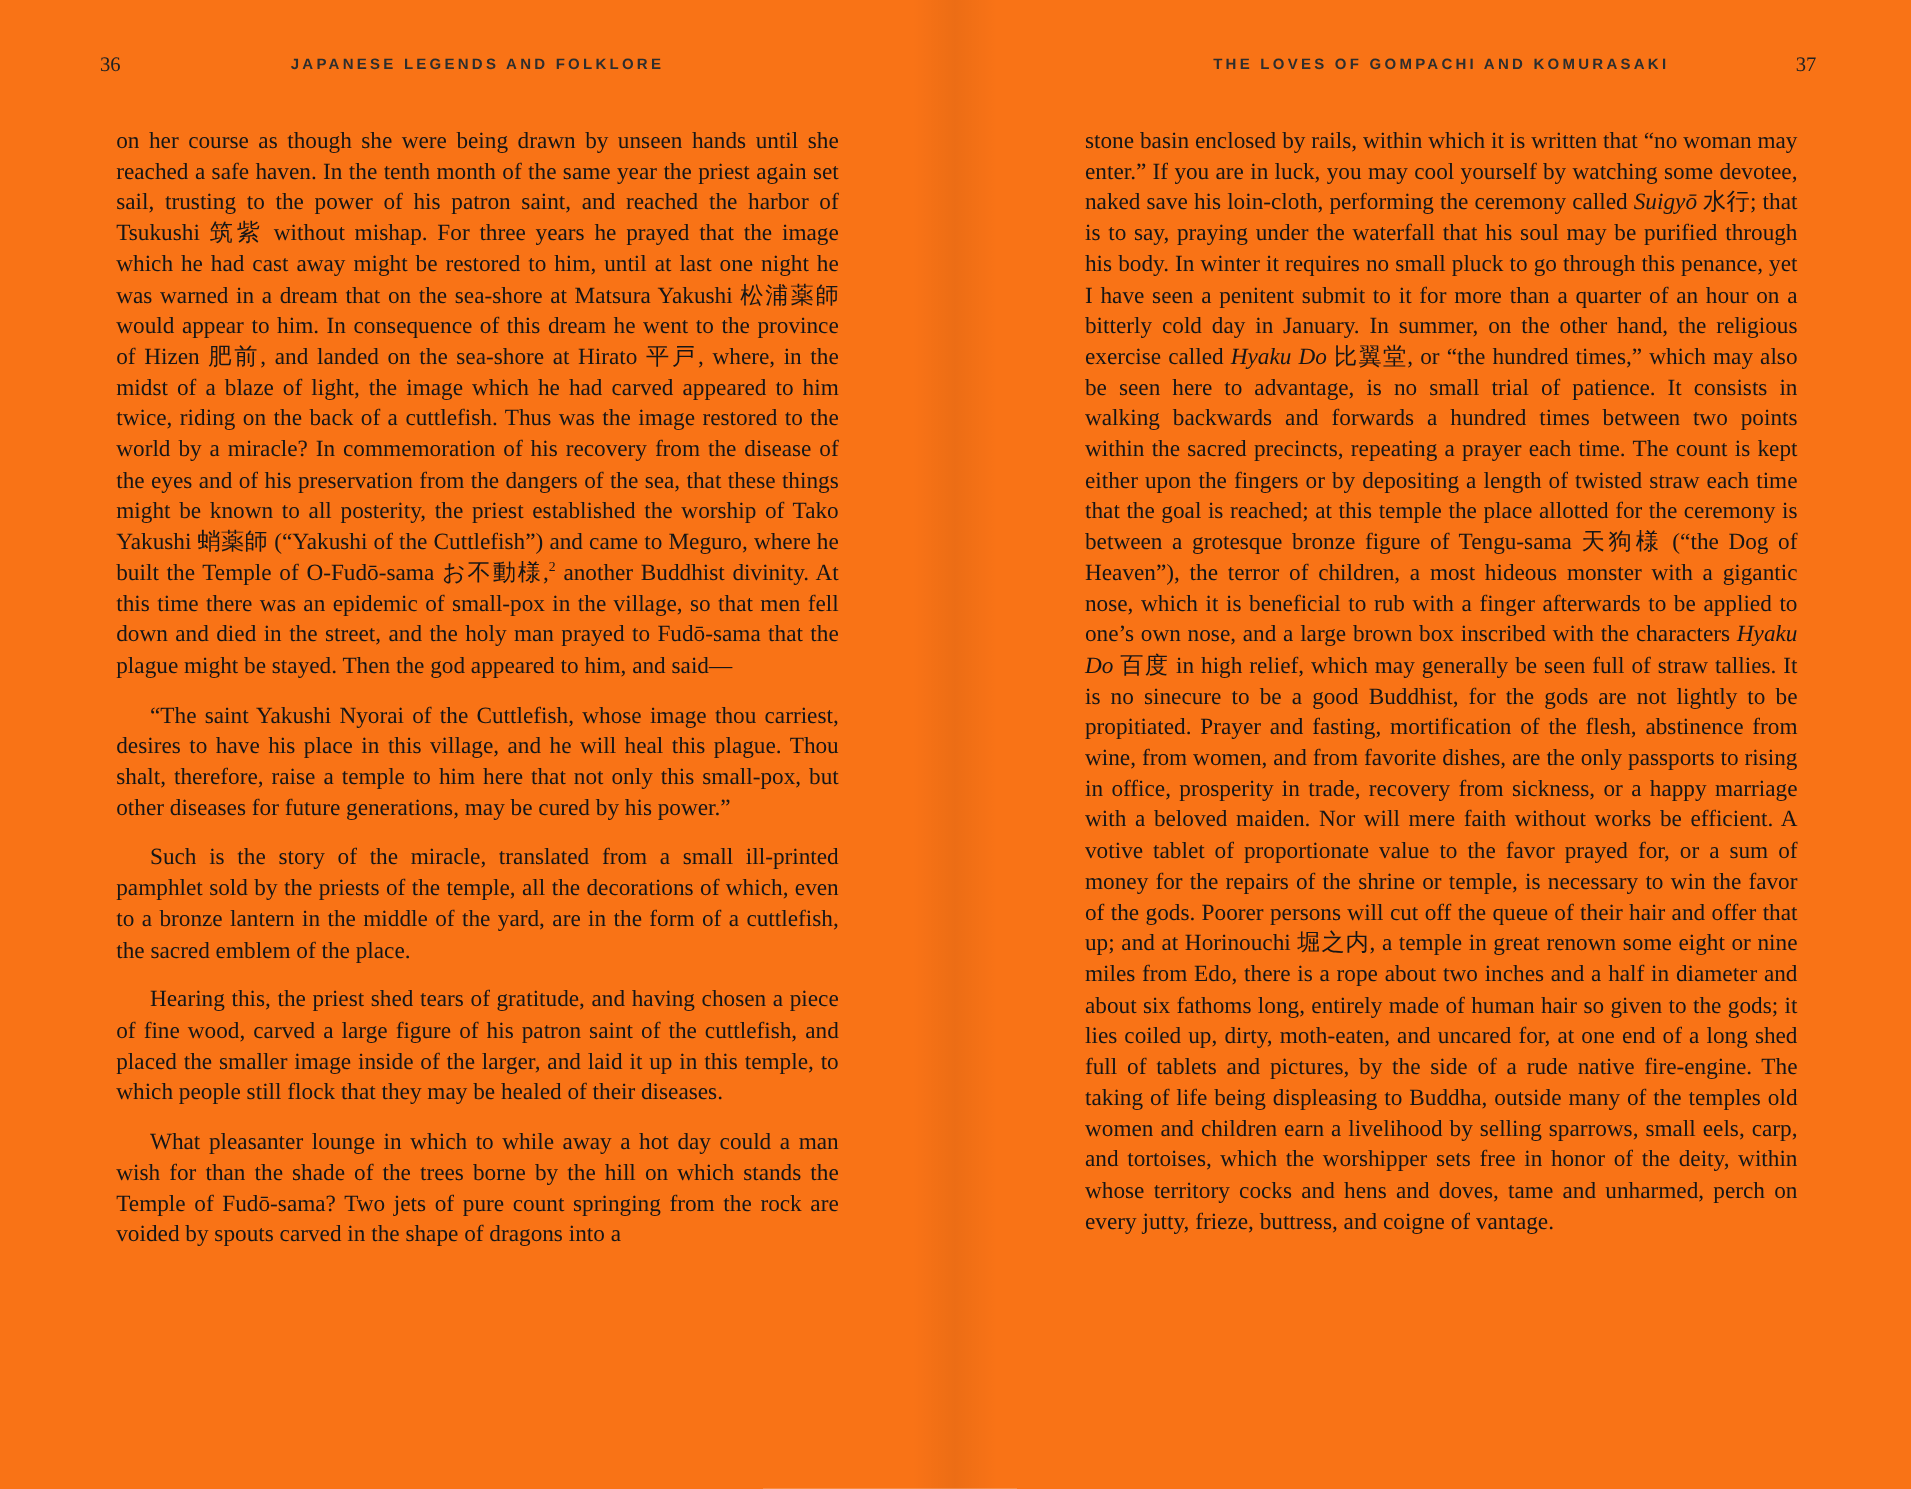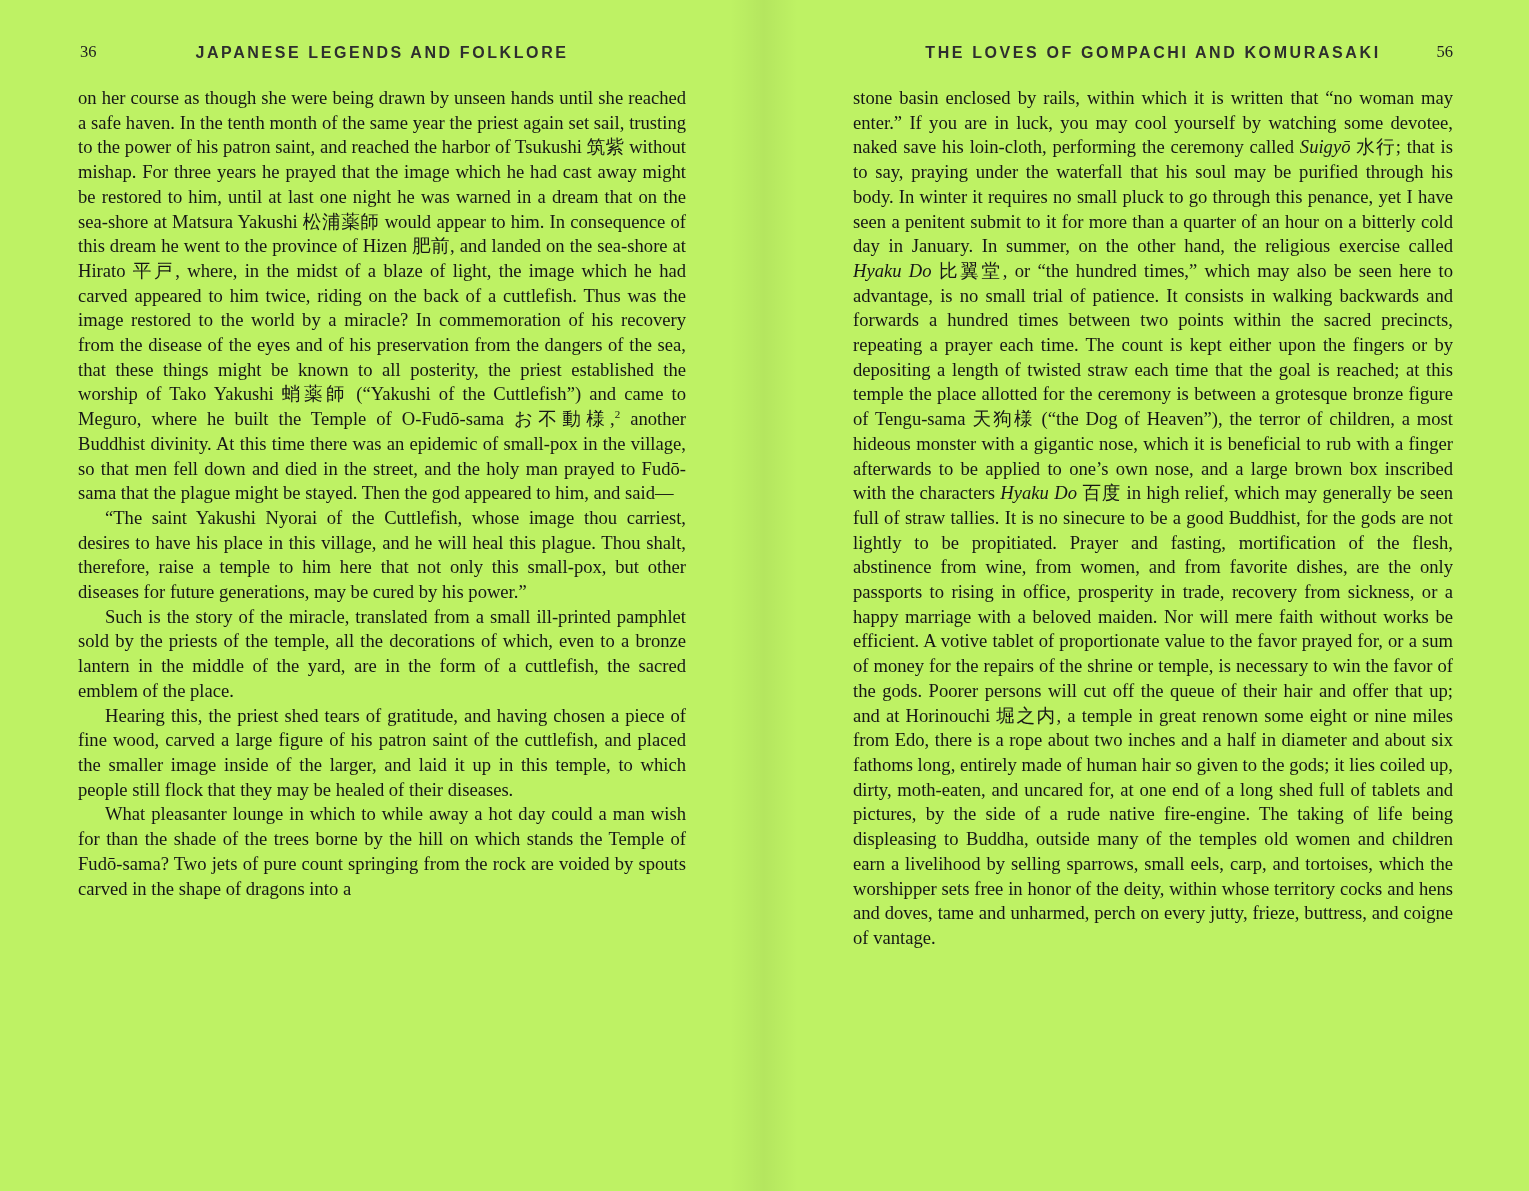--- a/index.html
+++ b/index.html
@@ -3,40 +3,40 @@
 <meta charset="utf-8">
 <style>
   html, body { margin: 0; padding: 0; }
   body {
     width: 1529px; height: 1191px;
     background: #ffffff;
     overflow: hidden;
     font-family: "Liberation Serif", "DejaVu Serif", serif;
     -webkit-font-smoothing: antialiased;
   }
-  .spread { position: relative; width: 1529px; height: 1191px; background: #bef264; }
+  .spread { position: relative; width: 1529px; height: 1191px; background: #f97316; }
 
   .page { position: absolute; top: 0; height: 100%; }
   .page.left  { left: 0;    width: 764px; }
   .page.right { left: 765px; width: 764px; }
 
   .gutter {
     position: absolute; left: 730px; top: 0; width: 68px; height: 100%;
     background: linear-gradient(to right, rgba(0,0,0,0) 0%, rgba(0,0,0,0.05) 50%, rgba(0,0,0,0) 100%);
     pointer-events: none;
   }
 
   .running-head { position: absolute; top: 44px; height: 20px; }
   .left  .running-head { left: 78px; right: 78px; }
   .right .running-head { left: 88px; right: 76px; }
 
   .head-title {
     display: block; text-align: center;
     font-family: "Liberation Sans", sans-serif;
-    font-size: 16px; font-weight: 700;
+    font-size: 12px; font-weight: 700;
     letter-spacing: 2.6px; color: #2e2e2e;
     white-space: nowrap;
   }
   .pagenum {
     position: absolute; top: -2px;
     font-family: "Liberation Serif", serif;
     font-size: 16.5px; color: #222222;
   }
   .left  .pagenum { left: 2px; }
   .right .pagenum { right: 0px; }
@@ -44,21 +44,21 @@
   .body-text {
     position: absolute; top: 86px;
     text-align: justify;
     font-size: 18.6px; line-height: 24.7px;
     color: #161616;
     overflow: hidden;
   }
   .left  .body-text { left: 78px; right: 78px; bottom: 146px; }
   .right .body-text { left: 88px; right: 76px; bottom: 78px; }
 
-  .para { margin: 0; }
+  .para { margin: 15px; }
   .para.indent { text-indent: 27px; }
   .para i { font-style: italic; }
   sup { font-size: 11px; vertical-align: super; line-height: 0; }
 
   .footnote-area { position: absolute; left: 78px; right: 78px; top: 1050px; }
   .footnote-rule { width: 150px; border-top: 1px solid #8a8a8a; margin-bottom: 11px; }
   .footnote {
     margin: 0; font-size: 14.5px; line-height: 19px;
     color: #1a1a1a; text-align: left;
   }
@@ -80,20 +80,20 @@
         <p class="para indent"><span>Hearing this, the priest shed tears of gratitude, and having chosen a piece of fine wood, carved a large figure of his patron saint of the cuttlefish, and placed the smaller image inside of the larger, and laid it up in this temple, to which people still flock that they may be healed of their diseases.</span></p>
         <p class="para indent"><span>What pleasanter lounge in which to while away a hot day could a man wish for than the shade of the trees borne by the hill on which stands the Temple of Fudō-sama? Two jets of pure count springing from the rock are voided by spouts carved in the shape of dragons into a</span></p>
       </div>
   </section>
 
   <div class="gutter"></div>
 
   <section class="page right">
     <header class="running-head">
       <span class="head-title">THE LOVES OF GOMPACHI AND KOMURASAKI</span>
-      <span class="pagenum">56</span>
+      <span class="pagenum">37</span>
     </header>
     <div class="body-text">
         <p class="para"><span>stone basin enclosed by rails, within which it is written that “no woman may enter.” If you are in luck, you may cool yourself by watching some devotee, naked save his loin-cloth, performing the ceremony called </span><i>Suigyō</i><span> 水行; that is to say, praying under the waterfall that his soul may be purified through his body. In winter it requires no small pluck to go through this penance, yet I have seen a penitent submit to it for more than a quarter of an hour on a bitterly cold day in January. In summer, on the other hand, the religious exercise called </span><i>Hyaku Do</i><span> 比翼堂, or “the hundred times,” which may also be seen here to advantage, is no small trial of patience. It consists in walking backwards and forwards a hundred times between two points within the sacred precincts, repeating a prayer each time. The count is kept either upon the fingers or by depositing a length of twisted straw each time that the goal is reached; at this temple the place allotted for the ceremony is between a grotesque bronze figure of Tengu-sama 天狗様 (“the Dog of Heaven”), the terror of children, a most hideous monster with a gigantic nose, which it is beneficial to rub with a finger afterwards to be applied to one’s own nose, and a large brown box inscribed with the characters </span><i>Hyaku Do</i><span> 百度 in high relief, which may generally be seen full of straw tallies. It is no sinecure to be a good Buddhist, for the gods are not lightly to be propitiated. Prayer and fasting, mortification of the flesh, abstinence from wine, from women, and from favorite dishes, are the only passports to rising in office, prosperity in trade, recovery from sickness, or a happy marriage with a beloved maiden. Nor will mere faith without works be efficient. A votive tablet of proportionate value to the favor prayed for, or a sum of money for the repairs of the shrine or temple, is necessary to win the favor of the gods. Poorer persons will cut off the queue of their hair and offer that up; and at Horinouchi 堀之内, a temple in great renown some eight or nine miles from Edo, there is a rope about two inches and a half in diameter and about six fathoms long, entirely made of human hair so given to the gods; it lies coiled up, dirty, moth-eaten, and uncared for, at one end of a long shed full of tablets and pictures, by the side of a rude native fire-engine. The taking of life being displeasing to Buddha, outside many of the temples old women and children earn a livelihood by selling sparrows, small eels, carp, and tortoises, which the worshipper sets free in honor of the deity, within whose territory cocks and hens and doves, tame and unharmed, perch on every jutty, frieze, buttress, and coigne of vantage.</span></p>
       </div>
   </section>
 
 </div>
 
 </body></html>

